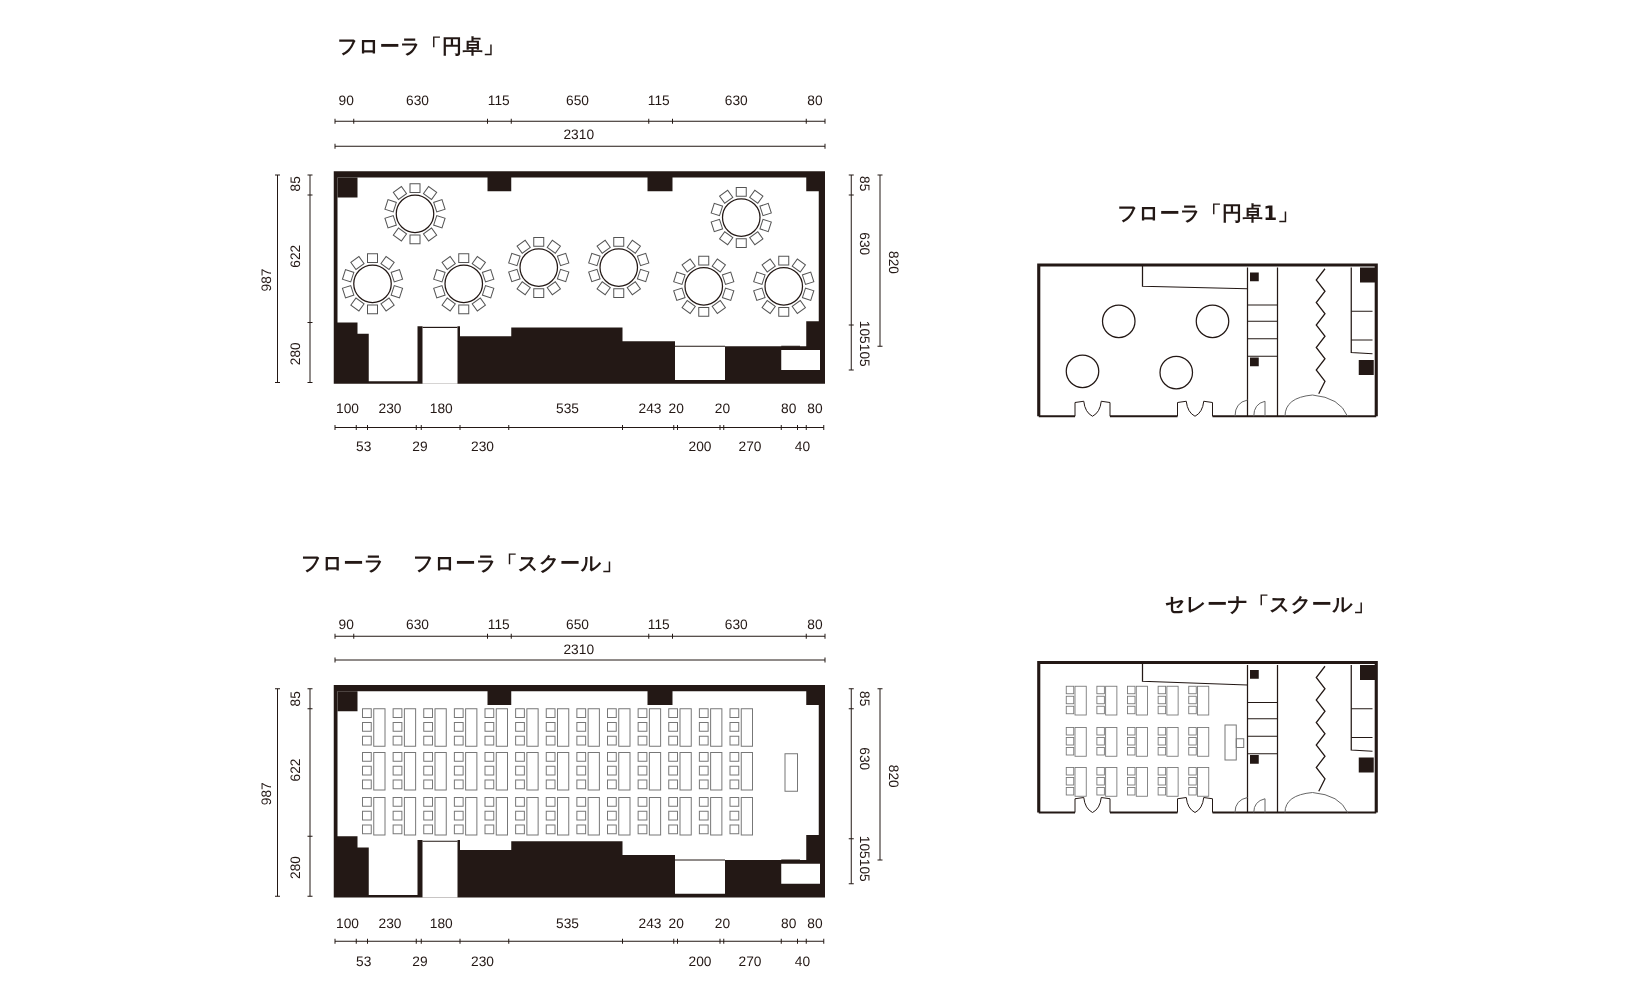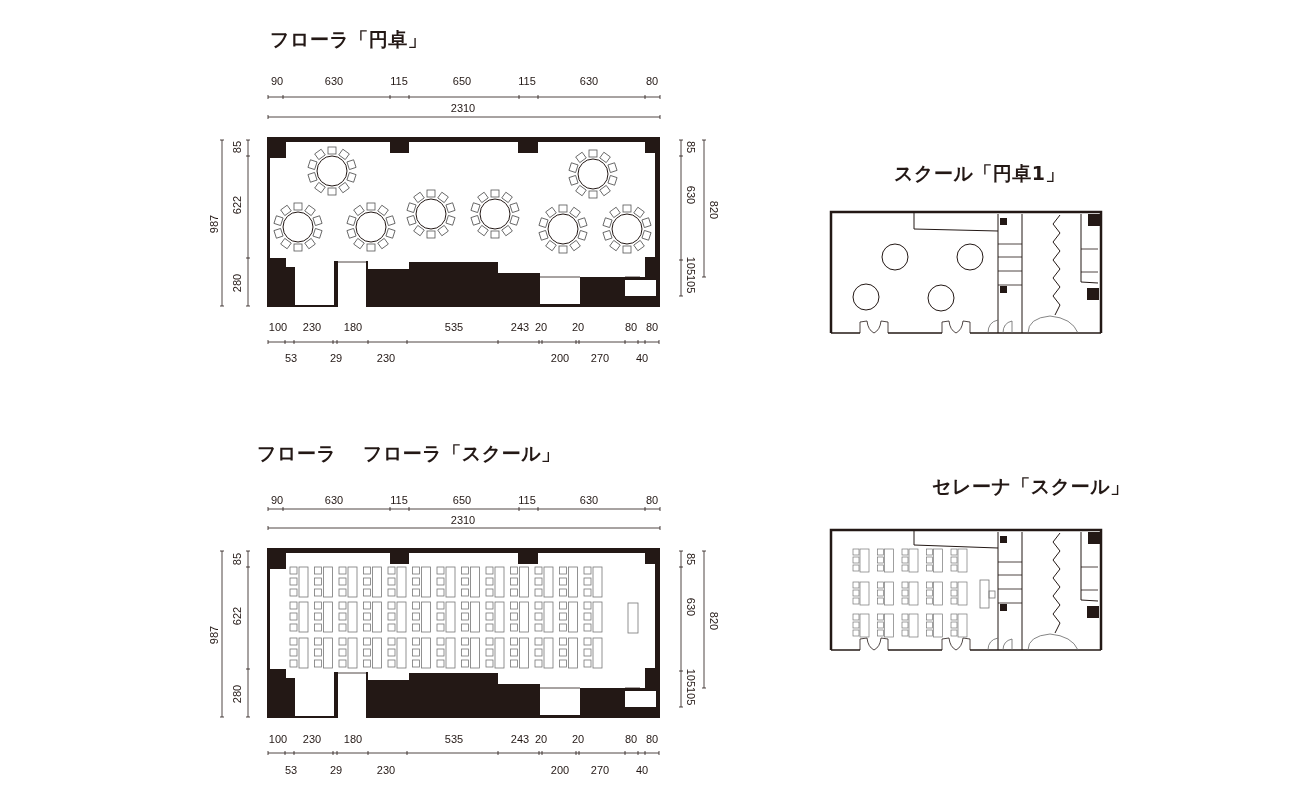--- a/index.html
+++ b/index.html
@@ -1,28 +1,28 @@
 <!DOCTYPE html>
 <html><head>
 <meta charset="utf-8">
 <style>
   html,body{margin:0;padding:0;background:#ffffff;}
   body{width:1310px;height:806px;position:relative;overflow:hidden;font-family:"Liberation Sans","DejaVu Sans",sans-serif;color:#231815;}
-  .title{position:absolute;font-family:"DejaVu Sans",sans-serif;font-weight:bold;font-size:19px;color:#231815;letter-spacing:0.5px;white-space:nowrap;}
+  .title{position:absolute;font-family:"DejaVu Sans",sans-serif;font-weight:bold;font-size:16px;color:#231815;letter-spacing:0.5px;white-space:nowrap;}
   .dim{position:absolute;font-family:"Liberation Sans",sans-serif;font-size:11px;color:#231815;white-space:nowrap;transform:translateX(-50%);}
   .vdim{position:absolute;font-family:"Liberation Sans",sans-serif;font-size:11px;color:#231815;white-space:nowrap;transform:translate(-50%,-50%) rotate(-90deg);}
   .vdimr{position:absolute;font-family:"Liberation Sans",sans-serif;font-size:11px;color:#231815;white-space:nowrap;transform:translate(-50%,-50%) rotate(90deg);}
   svg{position:absolute;left:0;top:0;}
 </style>
 </head>
 <body>
 
 <div class="title" style="left:270px;top:27px;">フローラ「円卓」</div>
-<div class="title" style="left:241px;top:441px;margin-left:16px;">フローラ　 フローラ「スクール」</div>
-<div class="title" style="left:894px;top:161px;">スクール「円卓1」</div>
+<div class="title" style="left:241px;top:441px;">フローラ　 フローラ「スクール」</div>
+<div class="title" style="left:894px;top:161px;">フローラ「円卓1」</div>
 <div class="title" style="left:932px;top:474px;">セレーナ「スクール」</div>
 
 <div>
   <span class="dim" style="left:277px;top:75px;">90</span>
   <span class="dim" style="left:334px;top:75px;">630</span>
   <span class="dim" style="left:399px;top:75px;">115</span>
   <span class="dim" style="left:462px;top:75px;">650</span>
   <span class="dim" style="left:527px;top:75px;">115</span>
   <span class="dim" style="left:589px;top:75px;">630</span>
   <span class="dim" style="left:652px;top:75px;">80</span>

